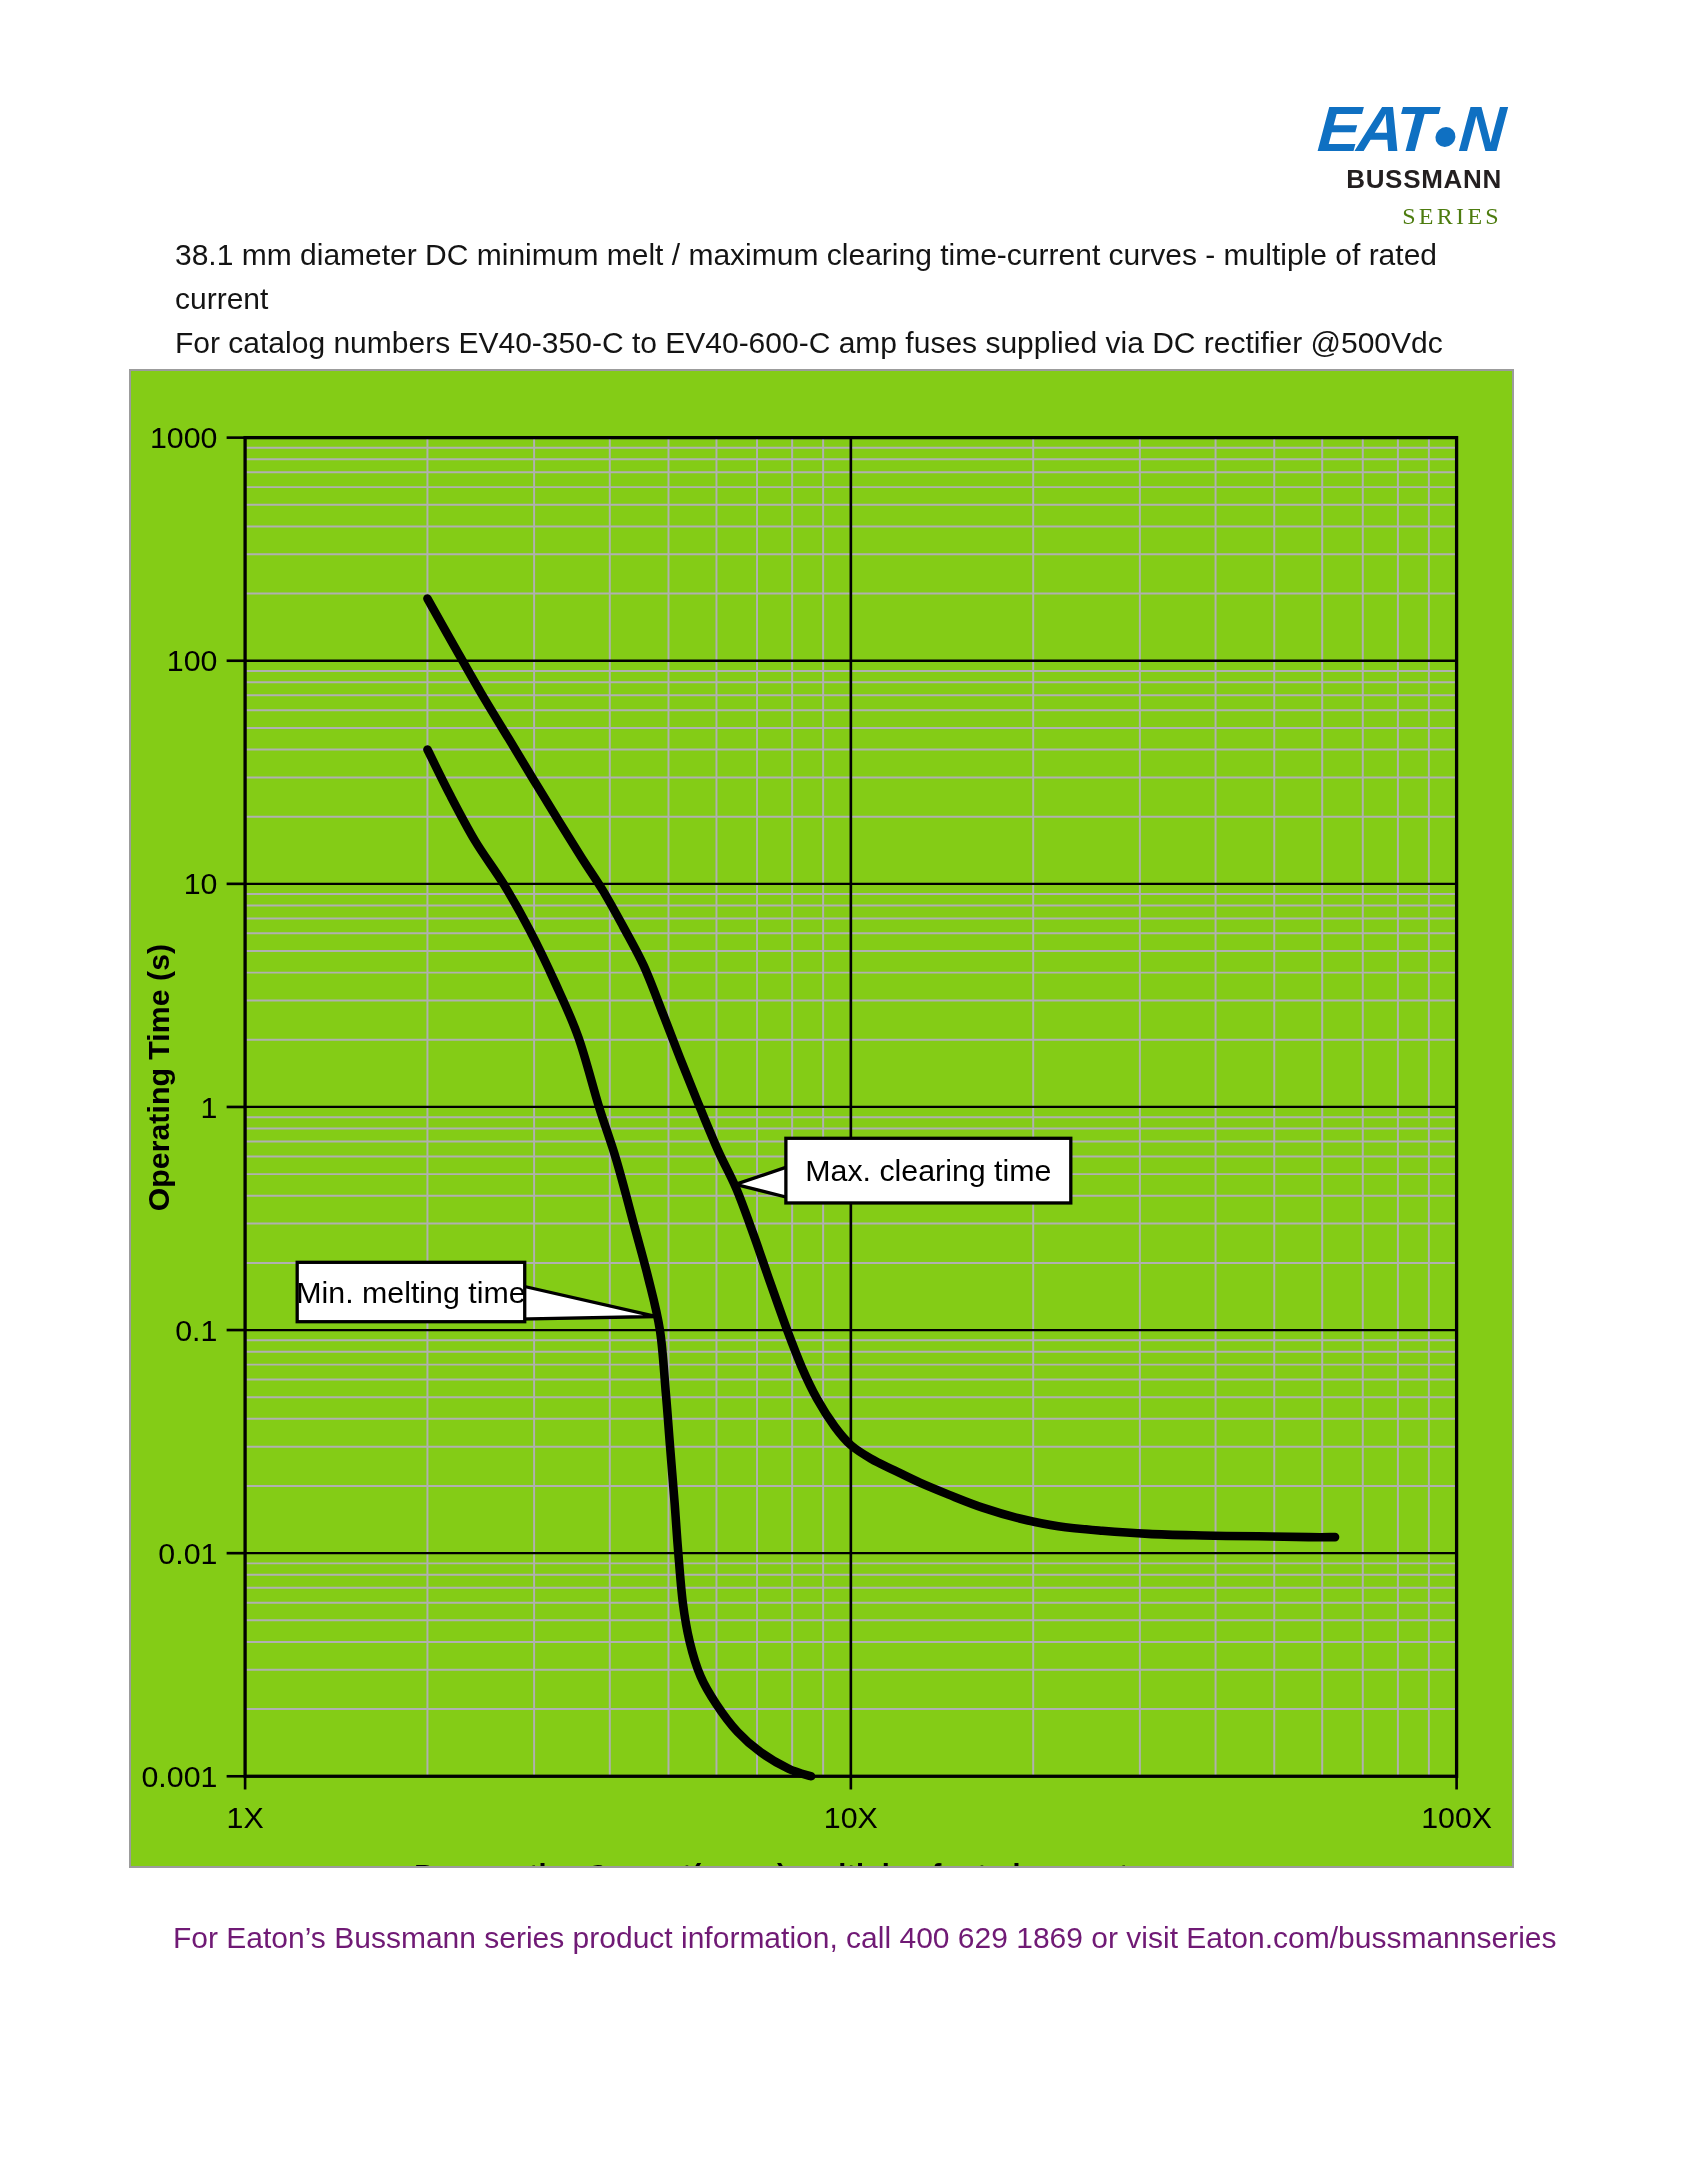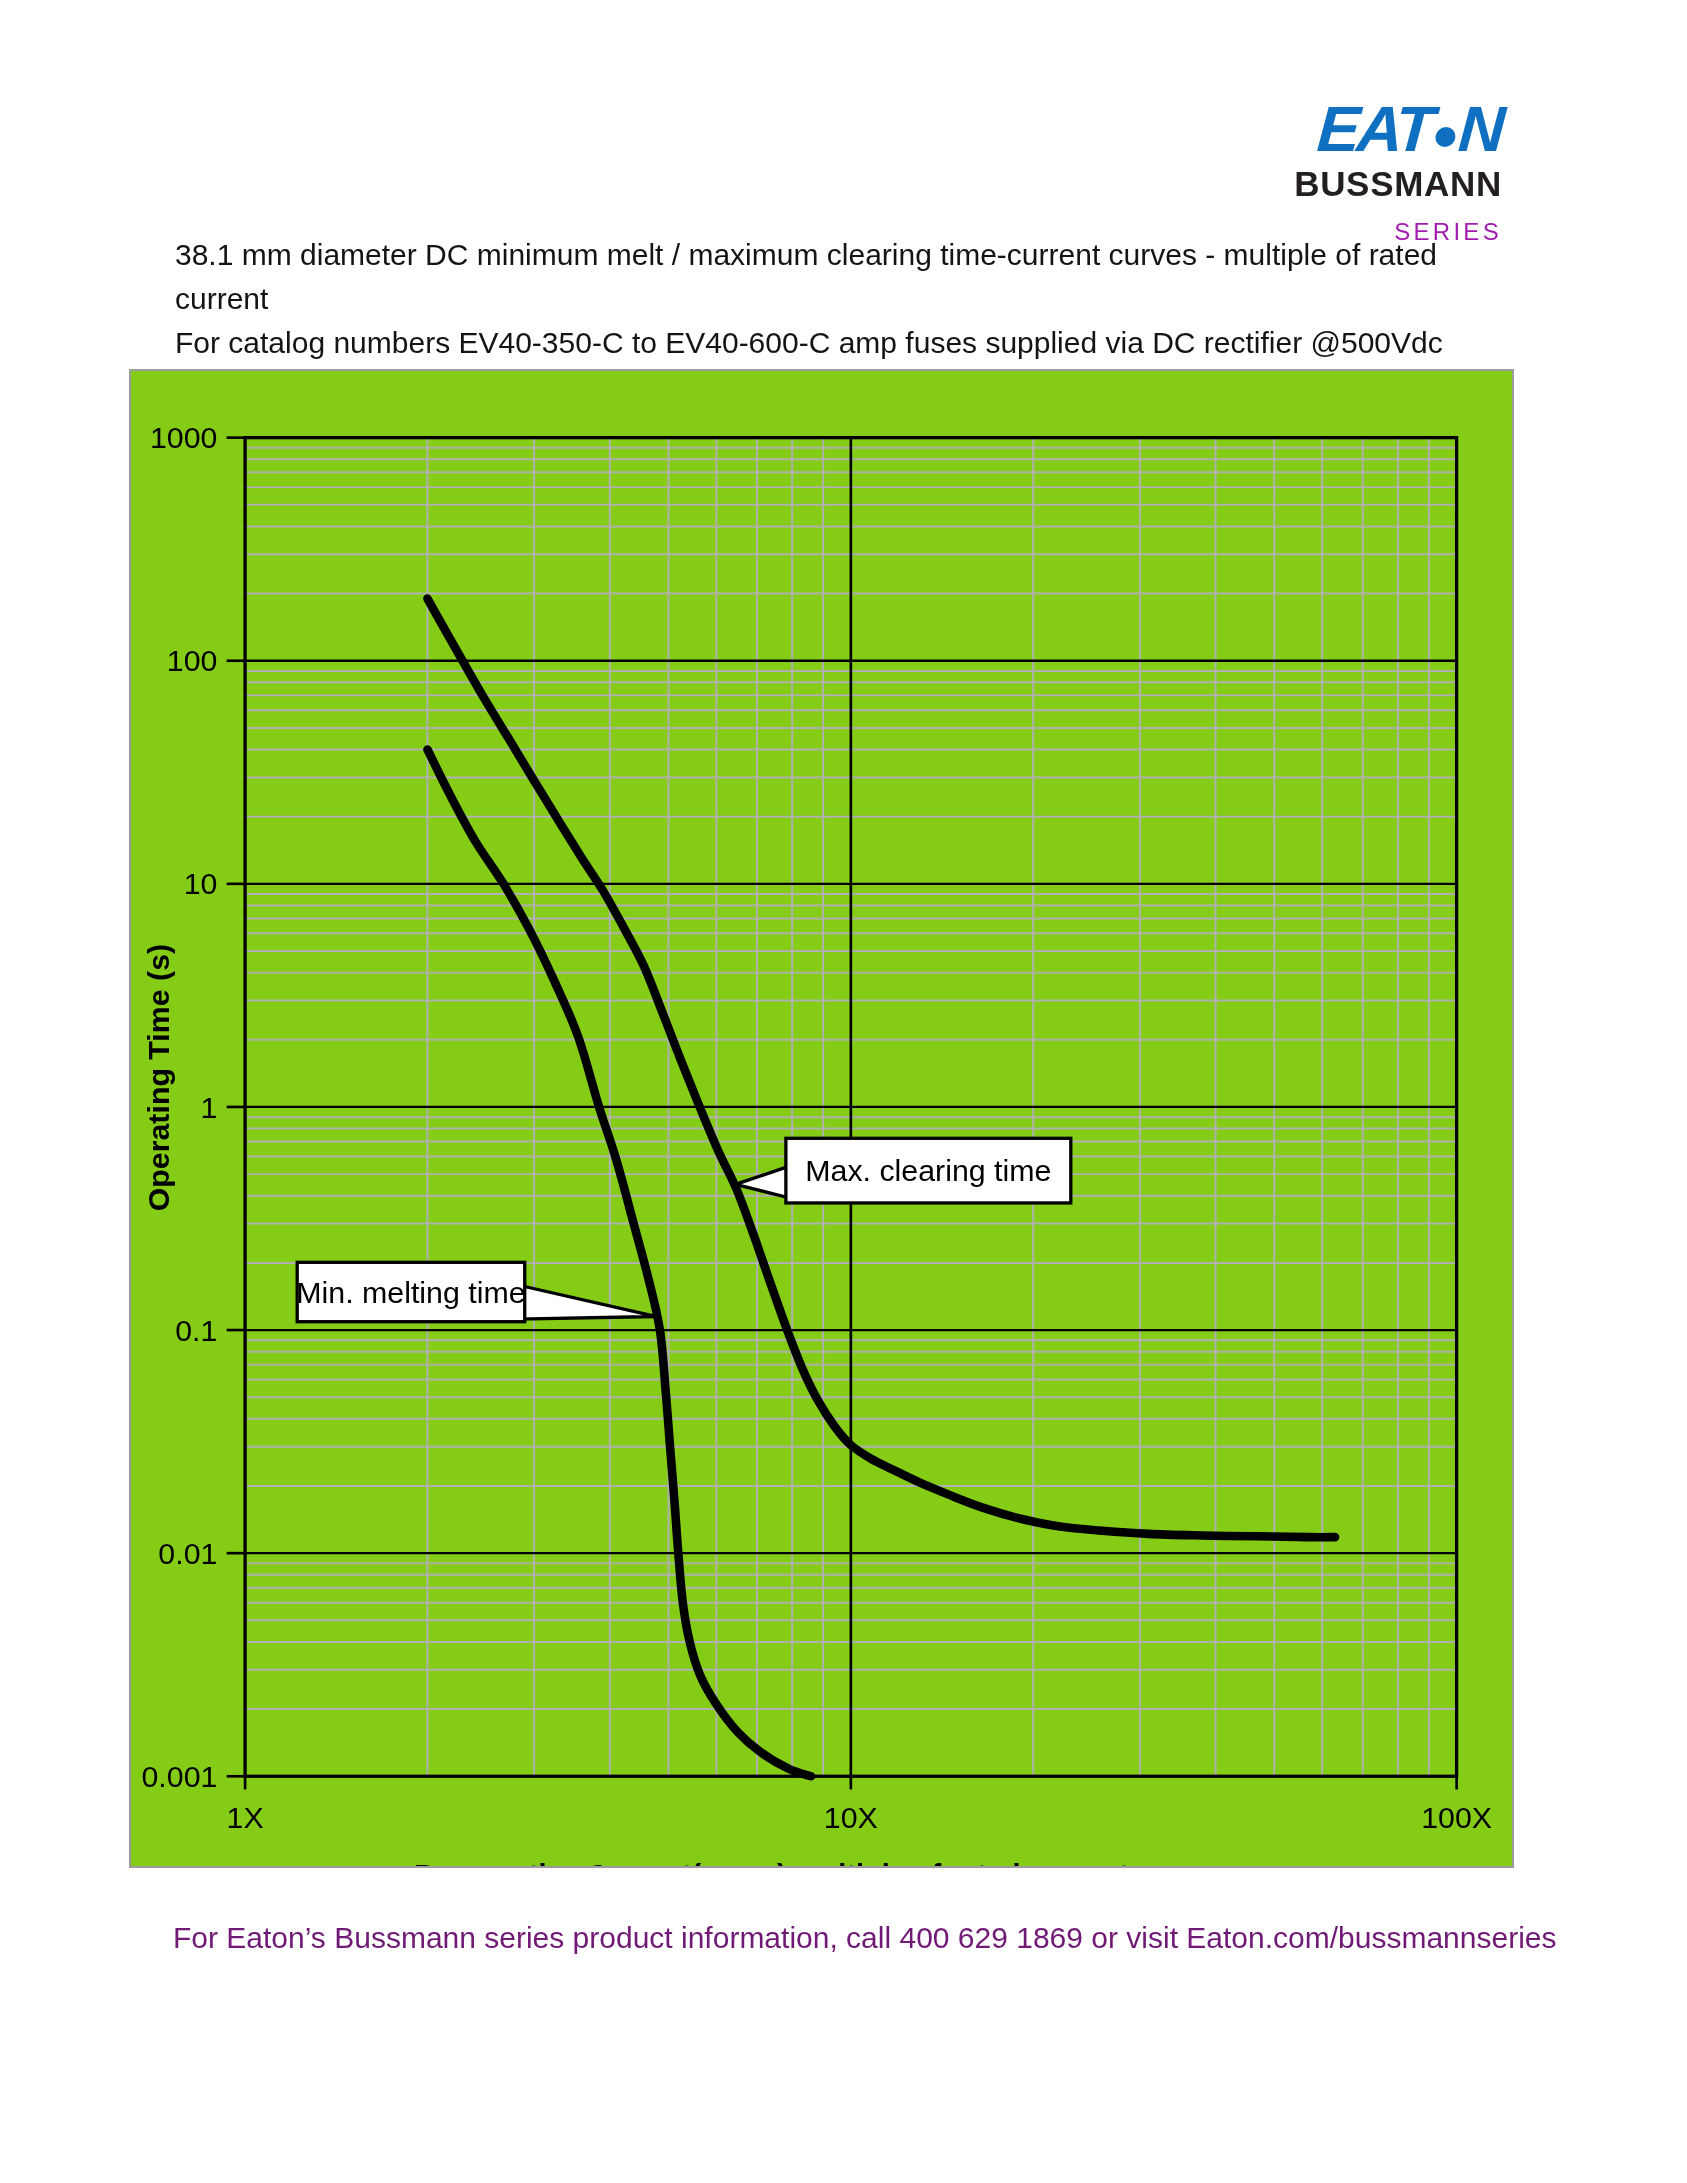--- a/index.html
+++ b/index.html
@@ -13,25 +13,25 @@
   }
   .logo-wordmark{
     font-weight:bold;font-style:italic;font-size:64px;letter-spacing:-3.3px;
     transform:skewX(-4deg);white-space:nowrap;
   }
   .logo-dot{
     display:inline-block;width:20px;height:20px;border-radius:50%;
     margin:0 3.3px 4px 4.6px;vertical-align:baseline;
   }
   .logo-bussmann{
-    font-weight:bold;font-size:35px;letter-spacing:0.7px;color:#231f20;margin-top:5.3px;
+    font-weight:bold;font-size:26px;letter-spacing:0.7px;color:#231f20;margin-top:5.3px;
     white-space:nowrap;
   }
   .logo-series{
-    font-size:24px;letter-spacing:3.3px;color:#a21caf;margin-top:19px;white-space:nowrap;
+    font-size:24px;letter-spacing:3.3px;color:#4d7c0f;margin-top:12px;white-space:nowrap;font-family:Liberation Serif, serif;
   }
   .doc-title{
     position:absolute;left:175px;top:233px;width:1317px;
     font-size:30px;line-height:44px;color:#141414;
   }
   .chart-frame{
     position:absolute;left:129px;top:369px;width:1385px;height:1499px;
     border:2px solid #9c9c9c;background:#84cc16;box-sizing:border-box;
   }
   .chart-frame svg{display:block;width:100%;height:100%;}

